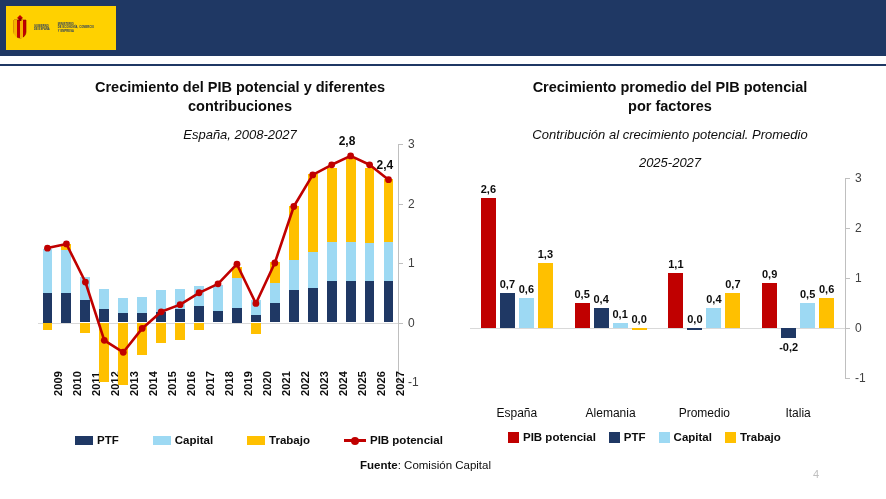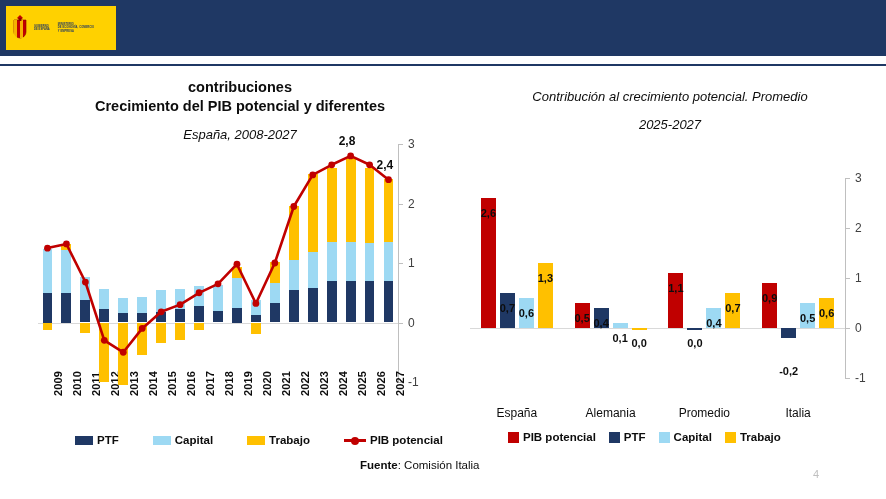--- a/index.html
+++ b/index.html
@@ -106,21 +106,21 @@
 
   
   #right-plot { position:absolute; left: 10px; top: 100px; width: 375px; height: 200px; }
   .gbar { position:absolute; }
   .gbar.pib     { background:#C00000; }
   .gbar.ptf     { background:#1F3864; }
   .gbar.capital { background:#9DD9F3; }
   .gbar.trabajo { background:#FFC000; }
   .vlabel {
     position:absolute; font-size: 11px; font-weight:bold; color:#0d0d0d;
-    text-align:center; white-space:nowrap;margin-top:24px;
+    text-align:center; white-space:nowrap;
   }
   .country {
     position:absolute; font-size: 12px; color:#0d0d0d;
     text-align:center; white-space:nowrap;
   }
 
   
   #source {
     position:absolute; left: 360px; top: 459px;
     font-size: 11.5px; color:#0d0d0d;
@@ -151,22 +151,22 @@
       <div class="logo-line">MINISTERIO</div>
       <div class="logo-line">DE ECONOMÍA, COMERCIO</div>
       <div class="logo-line">Y EMPRESA</div>
     </div>
   </div>
 </div>
 <div id="header-underline"></div>
 <div id="header-rule"></div>
 
 <div class="panel" id="panel-left">
+  <div class="chart-title">Crecimiento del PIB potencial y diferentes</div>
   <div class="chart-title">contribuciones</div>
-  <div class="chart-title">Crecimiento del PIB potencial y diferentes</div>
   <div class="chart-subtitle">España, 2008-2027</div>
 
   <div id="left-plot" class="plot-wrap">
       <div class="zero-line" style="top: 178.5px;"></div>
       <div class="axis-line" style="left: 360px;"></div>
       <div class="ytick" style="left: 370px; top: 232px;">-1</div>
       <div class="ytickmark" style="left: 360px; top: 238px;"></div>
       <div class="ytick" style="left: 370px; top: 172.5px;">0</div>
       <div class="ytickmark" style="left: 360px; top: 178.5px;"></div>
       <div class="ytick" style="left: 370px; top: 113px;">1</div>
@@ -331,20 +331,22 @@
         <div class="line-swatch">
           <div class="ls-bar" style="background: rgb(192, 0, 0);"></div>
           <div class="ls-dot" style="background: rgb(192, 0, 0);"></div>
         </div>
         <span class="legend-label">PIB potencial</span>
       </div>
     </div>
 </div>
 
 <div class="panel" id="panel-right">
+  <div class="chart-title">Crecimiento promedio del PIB potencial</div>
+  <div class="chart-title">por factores</div>
   <div class="chart-subtitle">Contribución al crecimiento potencial. Promedio</div>
   <div class="chart-subtitle">2025-2027</div>
 
   <div id="right-plot" class="plot-wrap">
       <div class="zero-line" style="top: 150px;"></div>
       <div class="axis-line" style="left: 375px;"></div>
       <div class="ytick" style="left: 385px; top: 194px;">-1</div>
       <div class="ytickmark" style="left: 375px; top: 200px;"></div>
       <div class="ytick" style="left: 385px; top: 144px;">0</div>
       <div class="ytickmark" style="left: 375px; top: 150px;"></div>
@@ -406,15 +408,15 @@
         <span class="legend-label">Capital</span>
       </div>
       <div class="legend-item">
         <span class="swatch" style="background: rgb(255, 192, 0); width: 11px; height: 11px;"></span>
         <span class="legend-label">Trabajo</span>
       </div>
     </div>
 </div>
 
 <div id="source">
-  <b>Fuente</b><span>: Comisión Italia</span>
+  <b>Fuente</b><span>: Comisión Capital</span>
 </div>
 <div id="page-number">4</div>
 
 </body></html>

